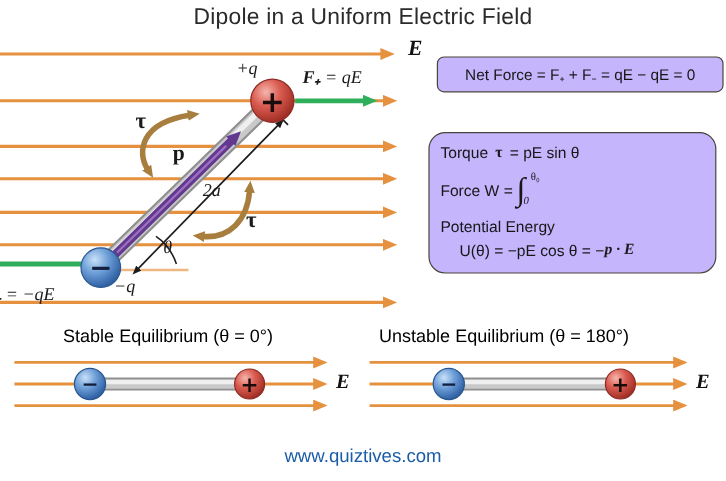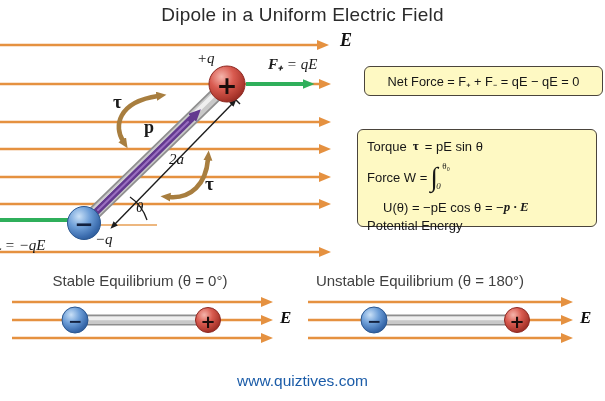--- a/index.html
+++ b/index.html
@@ -8,32 +8,32 @@
     overflow:hidden;font-family:"Liberation Sans",sans-serif;color:#1d1d1d;
   }
   #gfx{position:absolute;left:0;top:0;}
   .abs{position:absolute;white-space:nowrap;}
   .title{width:605px;text-align:center;font-size:19px;color:#2b2b2b;letter-spacing:.2px;}
   .math{font-family:"Liberation Serif",serif;font-style:italic;color:#1a1a1a;}
   .mbold{font-weight:bold;}
   .elabel{font-family:"Liberation Serif",serif;font-style:italic;font-weight:bold;font-size:18px;color:#111;}
   .tau{font-family:"Liberation Serif",serif;font-weight:bold;font-size:19px;color:#1c1c1c;}
   .fbox{
-    position:absolute;background:#fef9c3;border:1.6px solid #4a443c;border-radius:6px;
-    box-sizing:border-box;color:#171717;margin-top:19px;
+    position:absolute;background:#c4b5fd;border:1.6px solid #4a443c;border-radius:6px;
+    box-sizing:border-box;color:#171717;
   }
   .fbox1{left:364px;top:47px;width:239px;height:30px;display:flex;align-items:center;justify-content:center;font-size:12.8px;}
-  .fbox2{left:357px;top:110px;width:240px;height:98px;padding:5px 9px;font-size:13px;}
+  .fbox2{left:357px;top:110px;width:240px;height:118px;padding:5px 9px;font-size:13px;border-radius:14px;}
   .fline{display:flex;align-items:center;}
   .workline{height:40px;}
   .int{display:inline-block;position:relative;font-size:27px;line-height:1;font-family:"Liberation Serif",serif;padding:0 13px 0 2px;margin:0 1px;}
   .int .up{position:absolute;top:-2px;left:14px;font-size:9px;}
   .int .lo{position:absolute;bottom:0px;left:8px;font-size:9px;font-style:italic;}
   .potformula{margin-left:16px;margin-top:2px;}
-  .secTitle{font-size:15px;text-align:center;color:#404040;}
+  .secTitle{font-size:15px;text-align:center;color:#000000;}
   .secEnergy{font-size:15.5px;text-align:center;color:#1d1d1d;}
   .watermark{width:605px;text-align:center;font-weight:normal;font-size:15.5px;color:#1B5CA8;}
 </style>
 </head>
 <body>
 
 <div id="stage">
 
   <svg id="gfx" width="605" height="401" viewBox="0 0 605 401">
     <defs>
@@ -133,21 +133,21 @@
     <text x="374" y="320.5" text-anchor="middle" dominant-baseline="central" font-family="DejaVu Sans" font-weight="bold" font-size="17" fill="#12203E">−</text>
     <text x="517" y="321" text-anchor="middle" dominant-baseline="central" font-family="DejaVu Sans" font-weight="bold" font-size="18" fill="#1B0D0B">+</text>
   </svg>
 
   <div class="abs title" style="top:4px;left:0;">Dipole in a Uniform Electric Field</div>
 
   <div class="abs elabel" style="left:340px;top:30px;">E</div>
 
   <div class="abs math" style="left:197px;top:50px;font-size:15px;">+q</div>
 
-  <div class="abs" style="left:268px;top:53px;">
+  <div class="abs" style="left:252px;top:53px;">
     <span class="math mbold" style="font-size:15px;">F₊</span><span class="math" style="font-size:15px;"> = qE</span>
   </div>
 
   <div class="abs" style="left:-14px;top:234px;">
     <span class="math mbold" style="font-size:15px;">F₋</span><span class="math" style="font-size:15px;"> = −qE</span>
   </div>
 
   <div class="abs tau" style="left:113px;top:91px;">τ</div>
   <div class="abs tau" style="left:205px;top:173px;">τ</div>
 
@@ -170,26 +170,26 @@
       <span>= pE sin θ</span>
     </div>
     <div class="fline workline">
       <span>Force W =</span>
       <span class="int">
         <span>∫</span>
         <span class="up">θ₀</span>
         <span class="lo">0</span>
       </span>
     </div>
+    <div class="fline" style="height:20px;">
+      <span>Potential Energy</span>
+    </div>
     <div class="fline potformula">
       <span>U(θ) = −pE cos θ = −</span>
       <span class="math mbold" style="font-size:13px;">p · E</span>
-    </div>
-    <div class="fline" style="height:20px;">
-      <span>Potential Energy</span>
     </div>
   </div>
 
   <div class="abs secTitle" style="left:10px;top:272px;width:260px;">Stable Equilibrium (θ = 0°)</div>
   <div class="abs elabel" style="left:280px;top:308px;font-size:17px;">E</div>
 
   <div class="abs secTitle" style="left:290px;top:272px;width:260px;">Unstable Equilibrium (θ = 180°)</div>
   <div class="abs elabel" style="left:580px;top:308px;font-size:17px;">E</div>
 
   <div class="abs watermark" style="top:372px;left:0;">www.quiztives.com</div>

